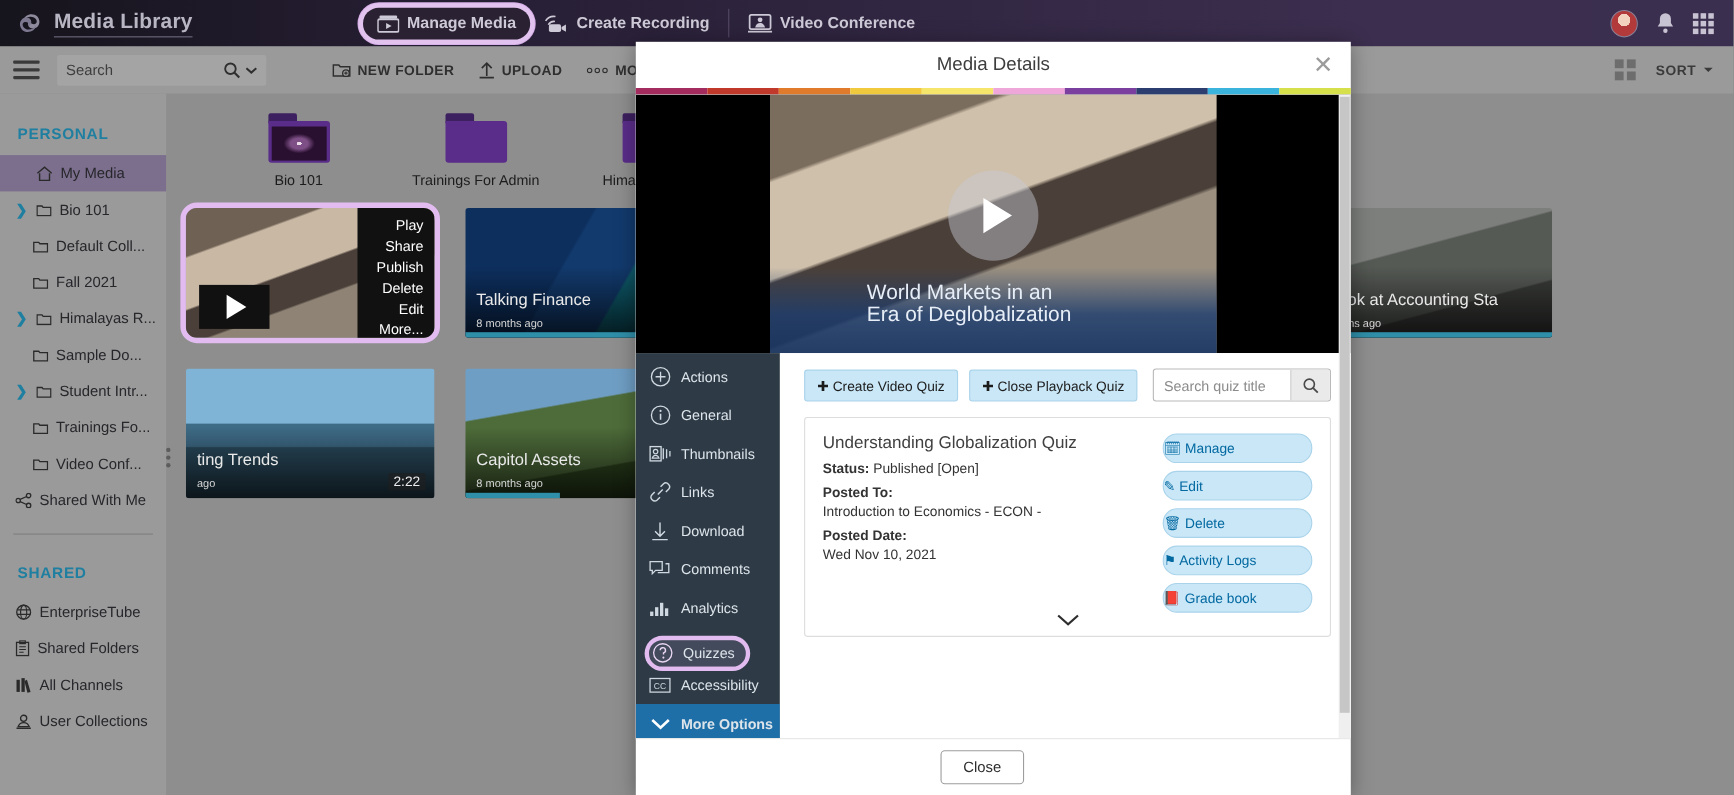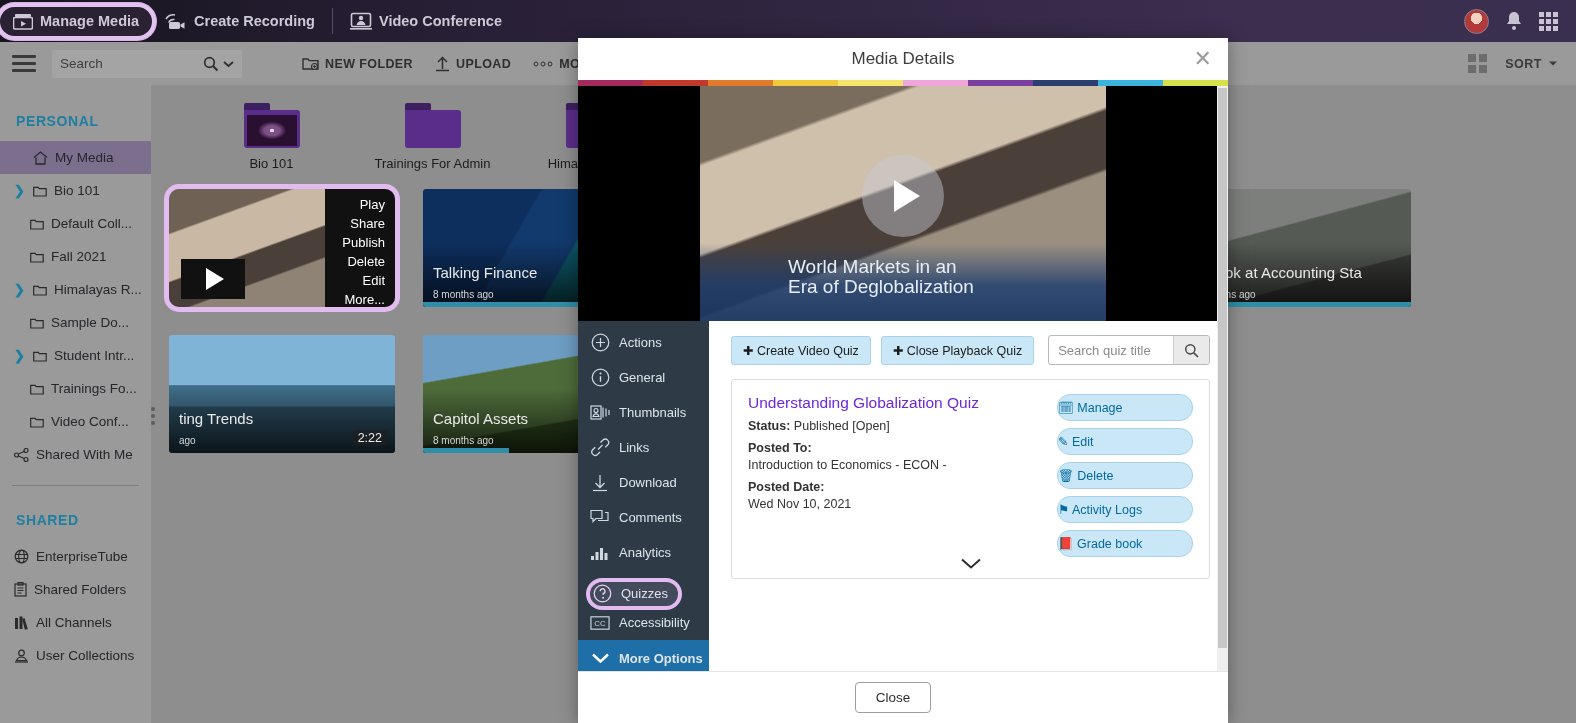--- a/index.html
+++ b/index.html
@@ -151,21 +151,21 @@
   .mi-ico { width: 20px; height: 20px; display: flex; align-items: center; justify-content: center; }
 
   .rightpane { flex: 1; background: #fff; padding: 14px 18px 0 22px; position: relative; }
   .qbar { display: flex; align-items: center; gap: 10px; }
   .btn-lite { background: #c9e7f7; border: 1px solid #a9d3ea; color: #1c1c1c; font-size: 12.5px; padding: 6px 11px; border-radius: 3px; white-space: nowrap; }
   .qsearch { margin-left: 4px; display: flex; flex: 1; height: 30px; border: 1px solid #b9b9b9; border-radius: 3px; overflow: hidden; }
   .qsearch .inp { flex: 1; padding: 0 9px; display: flex; align-items: center; color: #8b8b8b; font-size: 13px; }
   .qsearch .mag { width: 36px; background: #eaeaea; border-left: 1px solid #cfcfcf; display: flex; align-items: center; justify-content: center; }
 
   .qcard { margin-top: 14px; border: 1px solid #ddd; border-radius: 3px; padding: 14px 16px 0 16px; position: relative; height: 200px; }
-  .qtitle { font-size: 15.5px; color: #6d28d9; margin-bottom: 7px; }
+  .qtitle { font-size: 15.5px; color: #404040; margin-bottom: 7px; }
   .qline { font-size: 12.5px; color: #333; margin-bottom: 3px; }
   .qline b { font-weight: 700; }
   .qgrp { margin-top: 8px; }
   .qbtns { position: absolute; right: 16px; top: 14px; width: 136px; display: flex; flex-direction: column; gap: 7px; }
   .qbtn { background: #c9e7f7; border: 1px solid #a9d3ea; color: #0369a1; font-size: 12.5px; padding: 5px 0; border-radius: 13px; text-align: left; }
   .qexpand { position: absolute; left: 0; right: 0; bottom: 8px; text-align: center; font-size: 17px; color: #3a3a3a; }
 
   .modal-scroll { position: absolute; right: 0; top: 48px; width: 11px; bottom: 52px; background: #efefef; z-index: 11; }
   .modal-scroll .thumb2 { position: absolute; top: 2px; left: 1px; width: 9px; height: 560px; background: #c6c6c6; }
 
@@ -173,20 +173,29 @@
   .btn-close { border: 1px solid #9d9d9d; border-radius: 4px; background: #fff; color: #2e2e2e; font-size: 13.5px; padding: 7px 20px; }
 
   svg { display: block; }
 </style>
 </head>
 <body>
 
 <div id="app">
 
   <div class="topbar">
+    <div class="brand">
+      <span class="brand-logo">
+        <svg width="26" height="26" viewBox="0 0 26 26">
+            <path d="M20 7c-4-4-12-2-13 4 3-5 10-5 12-1 1 2 0 4-2 4-3 0-4-2-3-4-4 2-3 8 2 8 5 0 8-6 4-11z" fill="#8f8a9c"></path>
+            <path d="M6 19c4 4 12 2 13-4-3 5-10 5-12 1-1-2 0-4 2-4 3 0 4 2 3 4 4-2 3-8-2-8-5 0-8 6-4 11z" fill="#7d7890"></path>
+          </svg>
+      </span>
+      <span class="brand-title">Media Library</span>
+    </div>
 
     <div class="topnav">
       <div class="topnav-item highlight">
         <span>
           <svg width="20" height="17" viewBox="0 0 20 17">
               <rect x="2" y="1" width="16" height="3" rx="1" fill="#cdc9d6"></rect>
               <rect x="0.5" y="4.5" width="19" height="11.5" rx="1.5" fill="none" stroke="#cdc9d6" stroke-width="1.6"></rect>
               <path d="M8 8l5 2.7L8 13.4z" fill="#cdc9d6"></path>
             </svg>
         </span>

